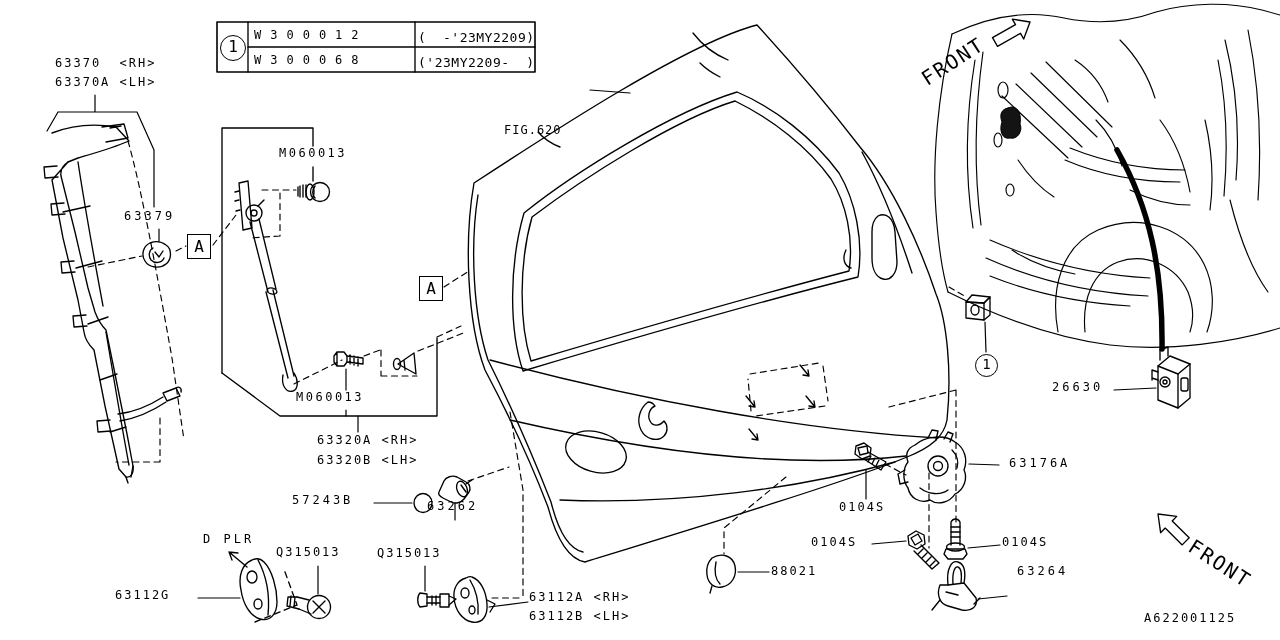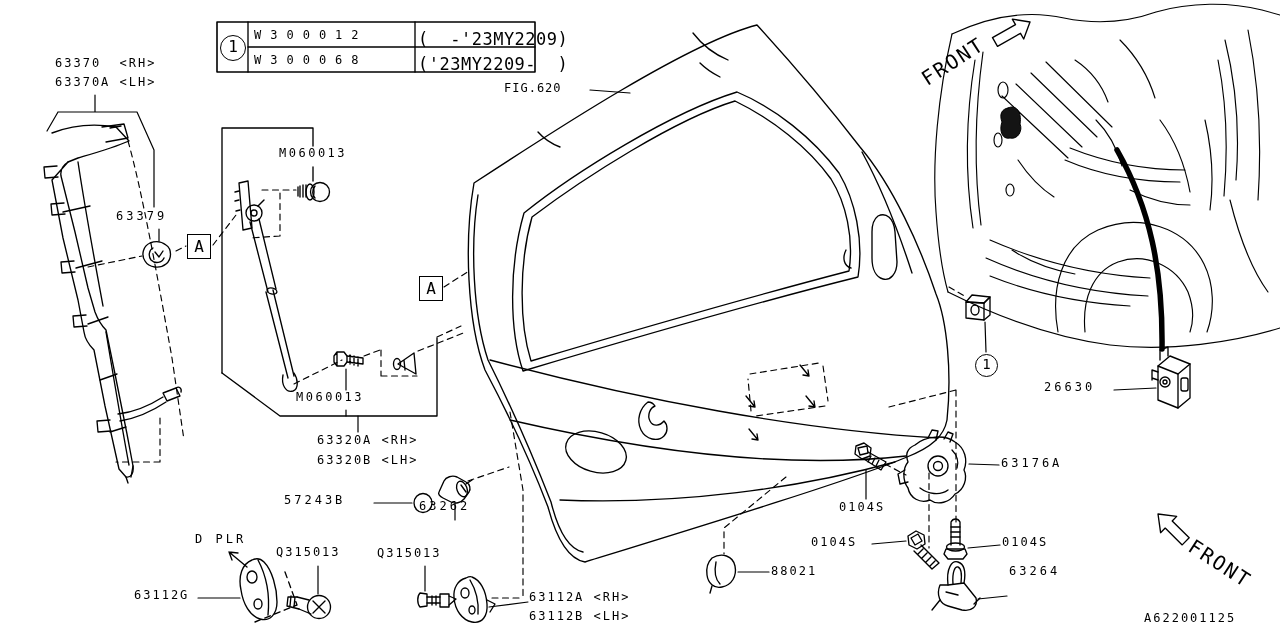--- a/index.html
+++ b/index.html
@@ -1,29 +1,29 @@
 <!DOCTYPE html>
 <html><head>
 <meta charset="utf-8">
 <style>
   html,body{margin:0;padding:0;background:#e8e8e8;}
   .stage{position:relative;width:1280px;height:640px;background:#ffffff;overflow:hidden;
          font-family:"DejaVu Sans Mono",monospace;color:#000;}
   svg{position:absolute;left:0;top:0;}
   .lbl{position:absolute;font-family:"DejaVu Sans Mono",monospace;font-size:12px;
        letter-spacing:2px;line-height:1;white-space:pre;color:#000;}
-  .ls3{letter-spacing:3px;} .ls1{letter-spacing:1px;}
+  .ls3{letter-spacing:3px;margin-left:8px;} .ls1{letter-spacing:1px;margin-top:42px;}
   .abox{position:absolute;width:22px;height:23px;border:1.7px solid #000;
         font-size:16px;text-align:center;line-height:23px;letter-spacing:0;}
   .circmark{position:absolute;border:1.5px solid #000;border-radius:50%;
         text-align:center;letter-spacing:0;}
   .rot-up{transform:rotate(-33deg);transform-origin:0 0;font-size:20px;}
   .rot-dn{transform:rotate(33deg);transform-origin:0 0;font-size:20px;}
   .tblpart{font-size:12px;letter-spacing:9px;}
-  .tblrange{font-size:17px;letter-spacing:0.5px;}
+  .tblrange{font-size:13px;letter-spacing:0.5px;}
 </style>
 </head>
 <body>
 
 <div class="stage">
 
 <svg width="1280" height="640" viewBox="0 0 1280 640" fill="none" stroke="#000" stroke-width="1.35" stroke-linecap="round" stroke-linejoin="round">
 
   <g>
     <rect x="217" y="22" width="318" height="50" stroke-width="1.6"></rect>
@@ -294,21 +294,21 @@
 <div class="lbl" style="left:279px;top:147px;letter-spacing:2.5px">M060013</div>
 <div class="lbl ls1" style="left:504px;top:82px">FIG.620</div>
 <div class="lbl" style="left:296px;top:391px;letter-spacing:2.5px">M060013</div>
 <div class="lbl" style="left:317px;top:434px">63320A &lt;RH&gt;</div>
 <div class="lbl" style="left:317px;top:454px">63320B &lt;LH&gt;</div>
 <div class="lbl ls3" style="left:284px;top:494px">57243B</div>
 <div class="lbl ls3" style="left:419px;top:500px">63262</div>
 <div class="lbl ls3" style="left:195px;top:533px">D PLR</div>
 <div class="lbl" style="left:276px;top:546px">Q315013</div>
 <div class="lbl" style="left:377px;top:547px">Q315013</div>
-<div class="lbl" style="left:134px;top:589px">63112G</div>
+<div class="lbl" style="left:115px;top:589px">63112G</div>
 <div class="lbl" style="left:529px;top:591px">63112A &lt;RH&gt;</div>
 <div class="lbl" style="left:529px;top:610px">63112B &lt;LH&gt;</div>
 <div class="lbl ls3" style="left:1044px;top:381px">26630</div>
 <div class="lbl ls3" style="left:1001px;top:457px">63176A</div>
 <div class="lbl" style="left:839px;top:501px">0104S</div>
 <div class="lbl" style="left:811px;top:536px">0104S</div>
 <div class="lbl" style="left:1002px;top:536px">0104S</div>
 <div class="lbl" style="left:771px;top:565px">88021</div>
 <div class="lbl ls3" style="left:1009px;top:565px">63264</div>
 <div class="lbl" style="left:1144px;top:612px">A622001125</div>

